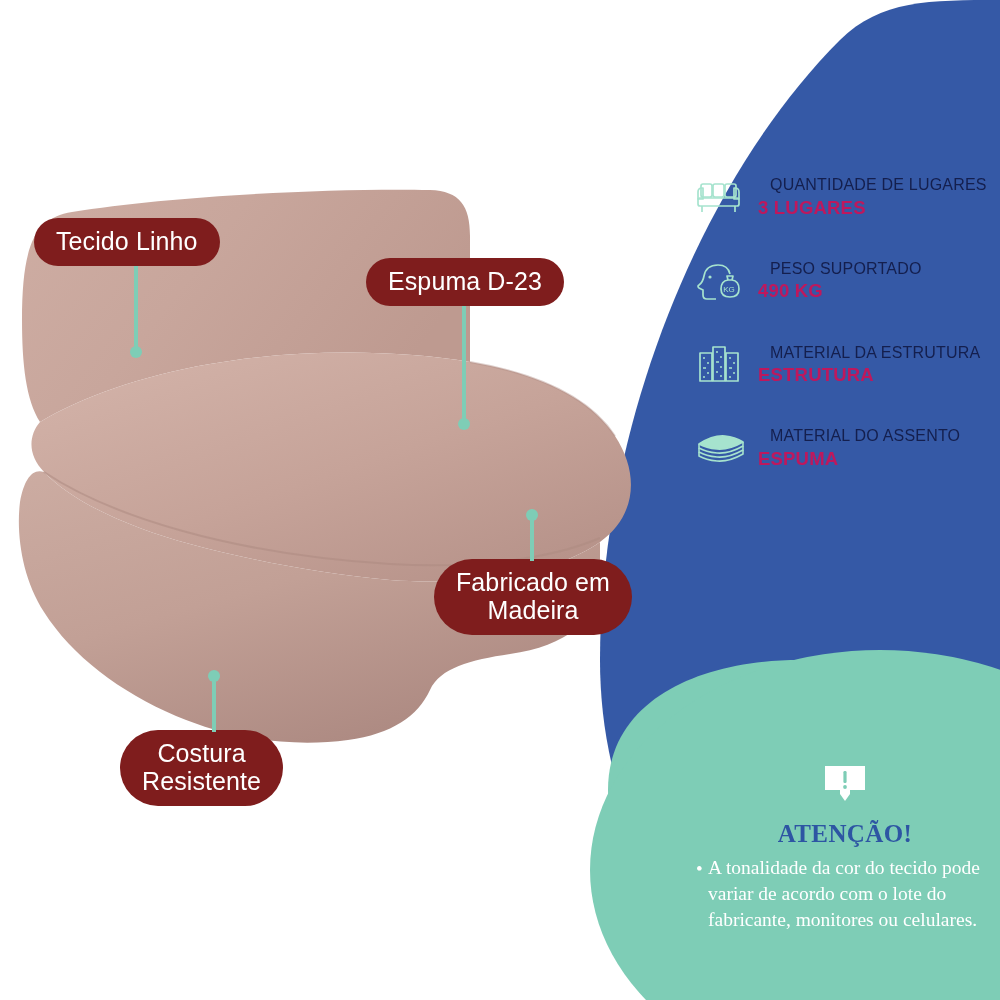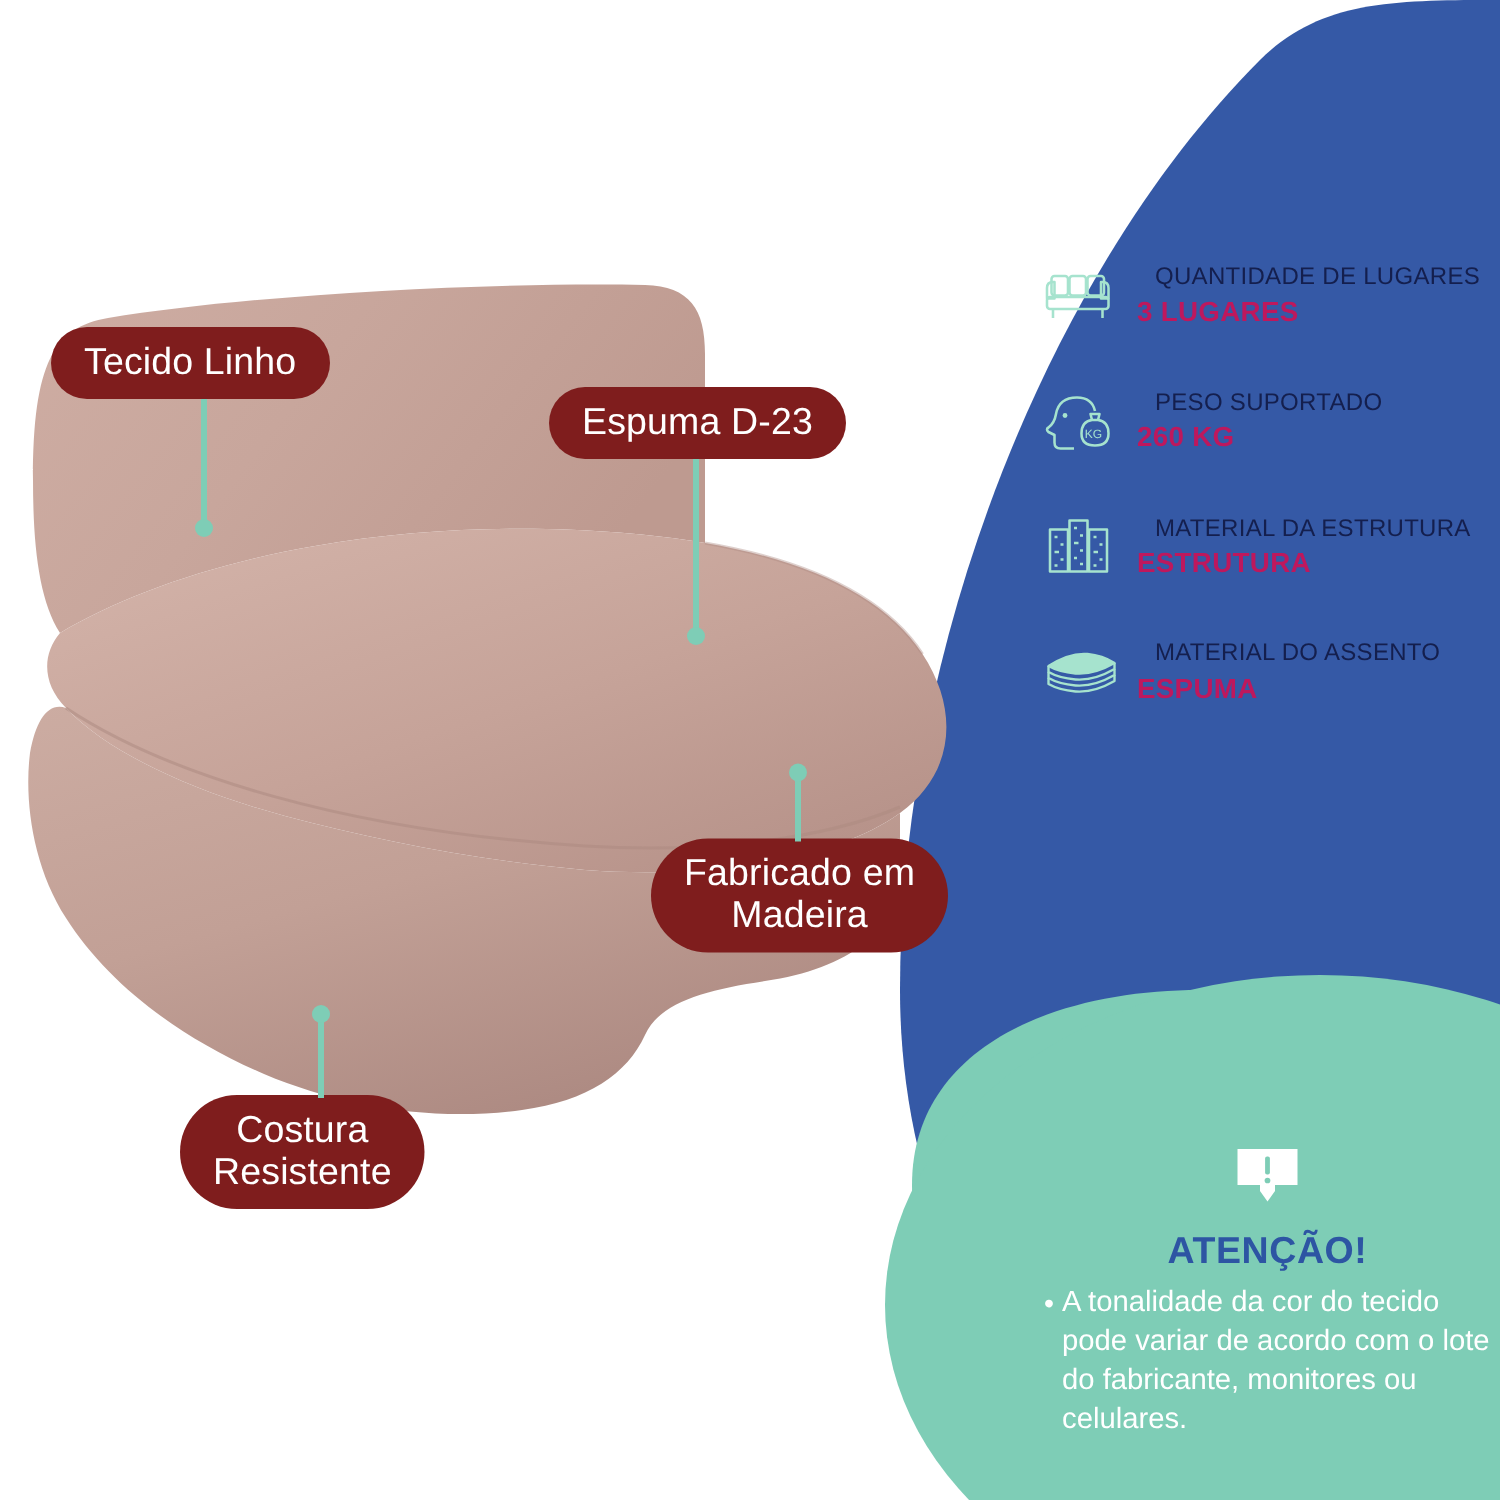--- a/index.html
+++ b/index.html
@@ -44,21 +44,21 @@
   .spec-label {
     color:#141F4E; font-size:16px; letter-spacing:.2px;
     line-height:1.18; white-space:nowrap;margin-left:12px;
   }
   .spec-value {
     color:#be185d; font-size:18.5px; font-weight:bold;
     letter-spacing:.2px; line-height:1.25; margin-top:1px;
   }
 
   
-  .attention { position:absolute; left:690px; top:762px; width:310px; text-align:center; }
+  .attention { position:absolute; left:690px; top:762px; width:310px; text-align:center;font-family:Liberation Serif, serif; }
   .att-icon { display:flex; justify-content:center; margin-bottom:14px; }
   .att-title {
     color:#2D55A3; font-size:25px; font-weight:bold; letter-spacing:.4px;
     margin-bottom:7px;
   }
   .att-body {
     color:#ffffff; font-size:19.5px; line-height:1.33; text-align:left;
     padding-left:18px; position:relative;
   }
   .att-body .bullet { position:absolute; left:6px; top:1px; font-size:19px; color:#fff; }
@@ -195,21 +195,21 @@
           <path d="M22 6 q-12 0-14 11 q-1 6 -5 9 q-2 1 0 3 l4 2 v5 q0 4 4 4 h9"></path>
           <path d="M22 6 q10 0 12 9"></path>
           <circle cx="14" cy="18" r="1.6" fill="#A6E3CE" stroke="none"></circle>
           <path d="M32 21 l-1-4 h6 l-1 4"></path>
           <path d="M32 21 h4 q7 1 7 9 q0 8 -9 8 q-9 0 -9 -8 q0 -8 7 -9 z"></path>
           <text x="33" y="33" font-size="8" fill="#A6E3CE" stroke="none" text-anchor="middle" font-family="Liberation Sans, sans-serif">KG</text>
         </svg>
       </div>
       <div class="spec-text">
         <div class="spec-label">PESO SUPORTADO</div>
-        <div class="spec-value">260 KG</div>
+        <div class="spec-value">490 KG</div>
       </div>
     </div>
 
     <div class="spec-row">
       <div class="spec-icon">
         <svg width="48" height="44" viewBox="0 0 48 44" fill="none" stroke="#A6E3CE" stroke-width="1.7" stroke-linejoin="round">
           <rect x="3" y="10" width="12" height="28"></rect>
           <rect x="16" y="4" width="12" height="34"></rect>
           <rect x="29" y="10" width="12" height="28"></rect>
           <path d="M6 15 h2 M10 20 h2 M6 25 h3 M10 30 h2 M6 34 h2"></path>

